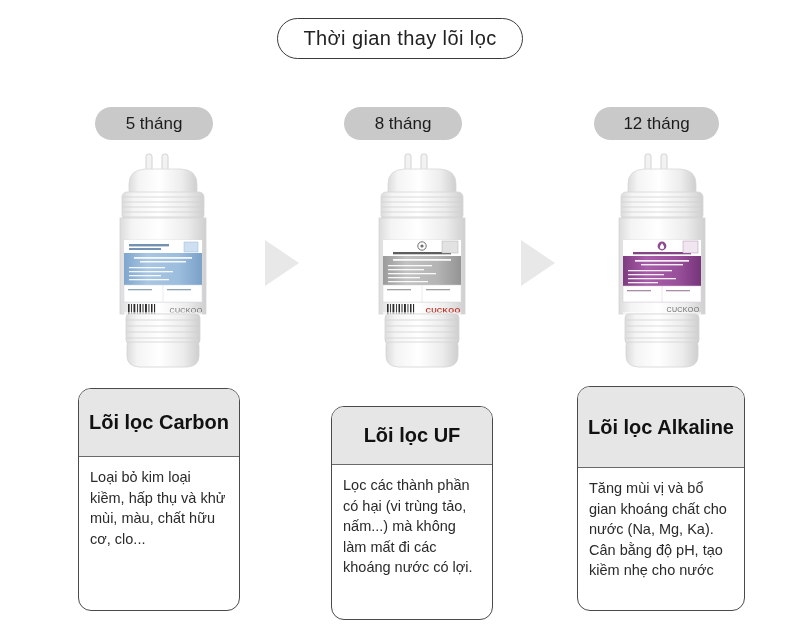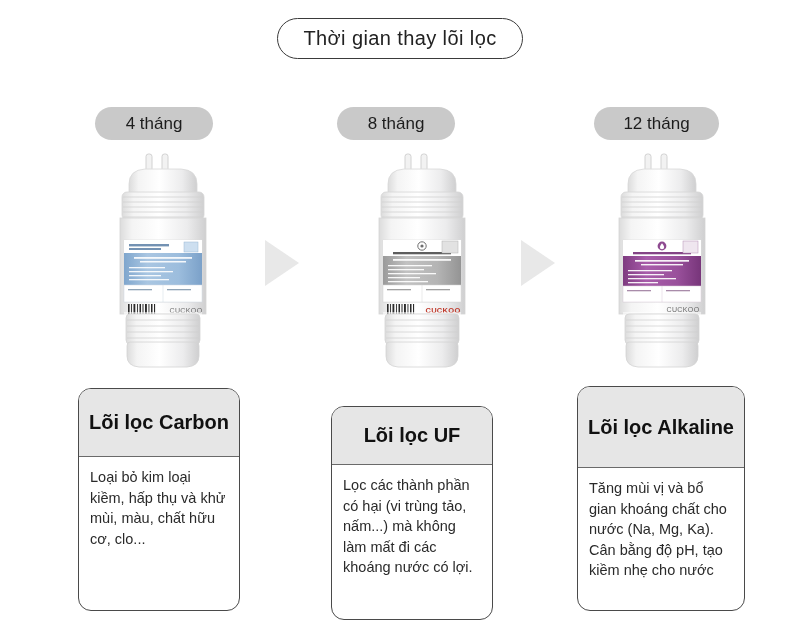--- a/index.html
+++ b/index.html
@@ -48,21 +48,21 @@
     align-items: center;
     justify-content: center;
     box-sizing: border-box;
   }
   .badge span {
     font-size: 17px;
     color: #1c1c1c;
     white-space: nowrap;
   }
   .badge-0 { left: 95px;  top: 107px; width: 118px; }
-  .badge-1 { left: 337px; top: 107px; width: 118px; text-align: right; }
+  .badge-1 { left: 344px; top: 107px; width: 118px; text-align: right; }
   .badge-2 { left: 594px; top: 107px; width: 125px; }
 
   
   .cart {
     position: absolute;
     top: 152px;
     width: 118px;
     height: 216px;
   }
   .cart-0 { left: 104px; }
@@ -130,21 +130,21 @@
   }
 </style>
 </head>
 <body>
 
 <div class="title-pill">
   <span>Thời gian thay lõi lọc</span>
 </div>
 
 <div class="badge badge-0">
-  <span>4 tháng</span>
+  <span>5 tháng</span>
 </div>
 <div class="badge badge-1">
   <span>8 tháng</span>
 </div>
 <div class="badge badge-2">
   <span>12 tháng</span>
 </div>
 
 <div class="cart cart-0">
   <svg viewBox="0 0 118 216" xmlns="http://www.w3.org/2000/svg">

